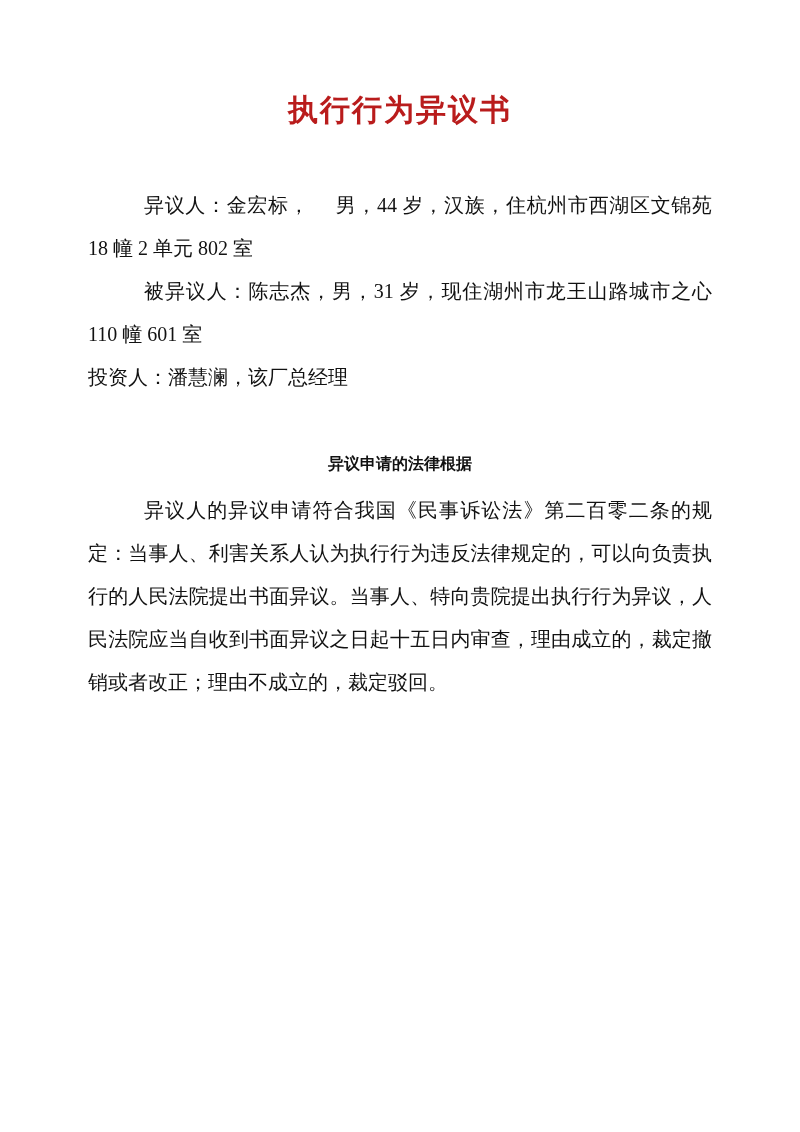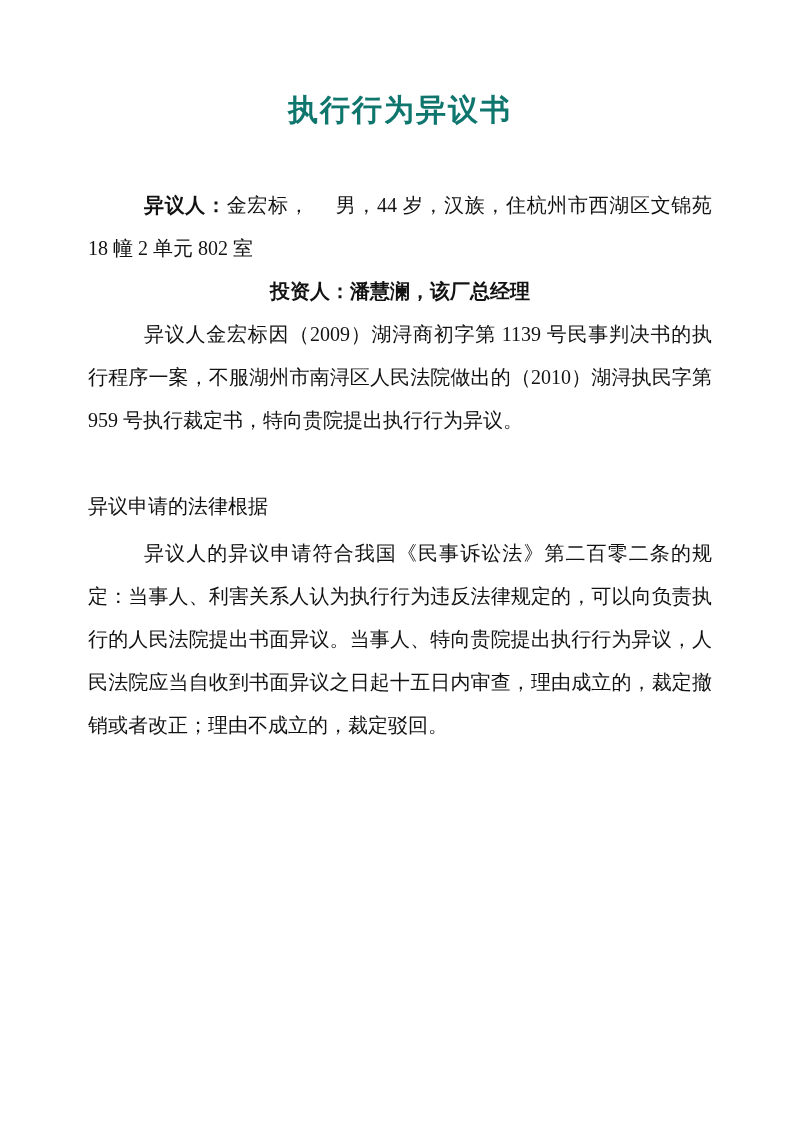--- a/index.html
+++ b/index.html
@@ -16,61 +16,60 @@
     height: 1132px;
     padding: 88px 88px 0 88px;
     background: #ffffff;
   }
   .doc-title {
     font-size: 30px;
     line-height: 44px;
     font-weight: bold;
     text-align: center;
     letter-spacing: 2px;
-    color: #0f766e;
+    color: #b91c1c;
     margin-bottom: 52px;
   }
   .para {
     font-size: 20px;
     line-height: 43px;
     text-align: justify;
     text-indent: 56px;
   }
-  .party-label { font-weight: bold; }
+  .party-label { font-weight: normal; }
   .centered-line {
     font-size: 20px;
     line-height: 43px;
-    text-align: center;
     text-indent: 0;
-    font-weight: bold;
   }
   .spacer { height: 43px; }
   .section-heading {
-    font-size: 20px;
+    font-size: 16px;
     line-height: 43px;
-    font-weight: normal;
+    font-weight: bold;
+    text-align: center;
     margin-bottom: 4px;
   }
 </style>
 </head>
 <body>
 
 <div class="page">
 
   <h1 class="doc-title">执行行为异议书</h1>
 
   <p class="para"><b class="party-label">异议人：</b><span>金宏标，　 男，44 岁，汉族，住杭州市西湖区文锦苑 18 幢 2 单元 802 室</span></p>
 
 
 
+  <p class="para"><b class="party-label">被异议人：</b><span>陈志杰，男，31 岁，现住湖州市龙王山路城市之心 110 幢 601 室</span></p>
 
 
   <p class="centered-line">投资人：潘慧澜，该厂总经理</p>
 
-  <p class="para">异议人金宏标因（2009）湖浔商初字第 1139 号民事判决书的执行程序一案，不服湖州市南浔区人民法院做出的（2010）湖浔执民字第 959 号执行裁定书，特向贵院提出执行行为异议。</p>
 
   <div class="spacer"></div>
 
   <h2 class="section-heading">异议申请的法律根据</h2>
 
   <p class="para">异议人的异议申请符合我国《民事诉讼法》第二百零二条的规定：当事人、利害关系人认为执行行为违反法律规定的，可以向负责执行的人民法院提出书面异议。当事人、特向贵院提出执行行为异议，人民法院应当自收到书面异议之日起十五日内审查，理由成立的，裁定撤销或者改正；理由不成立的，裁定驳回。</p>
 
 </div>
 
 </body></html>

